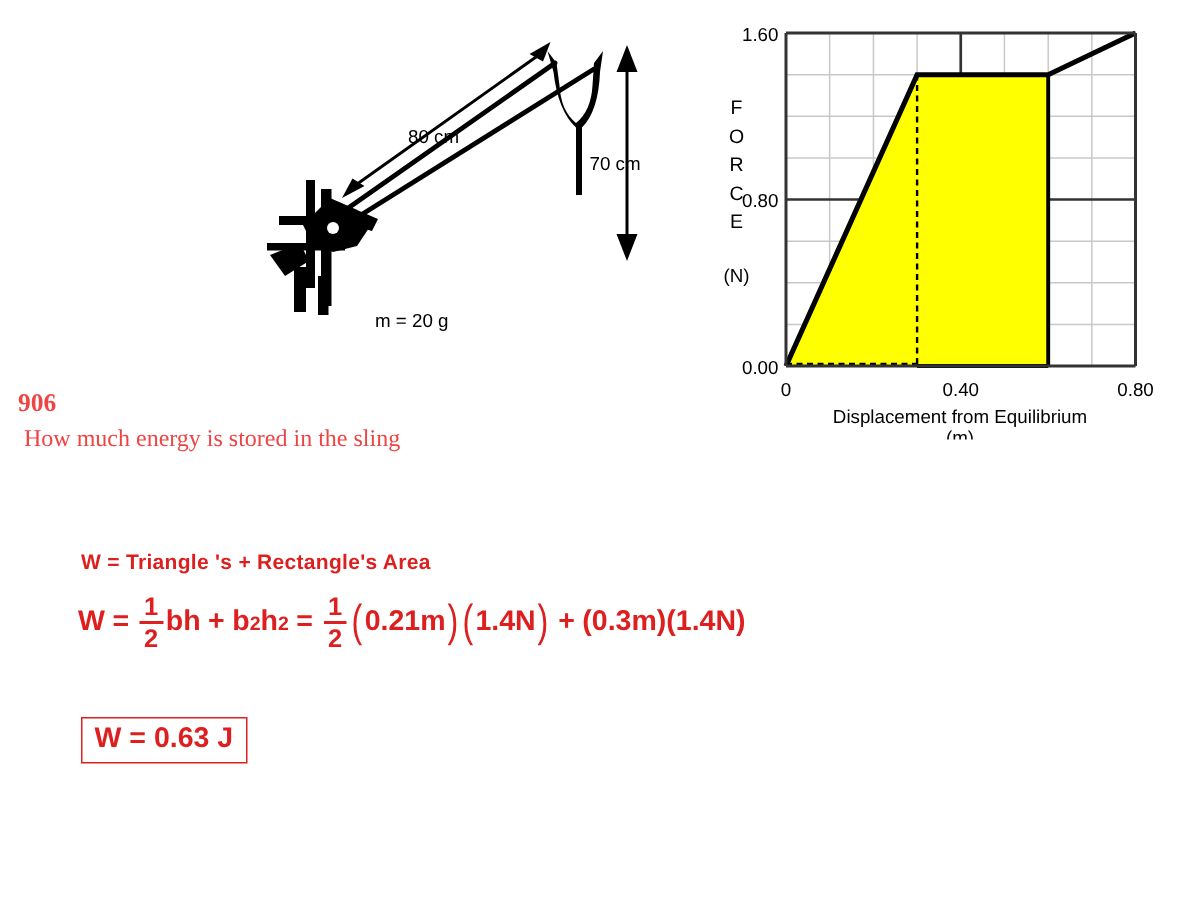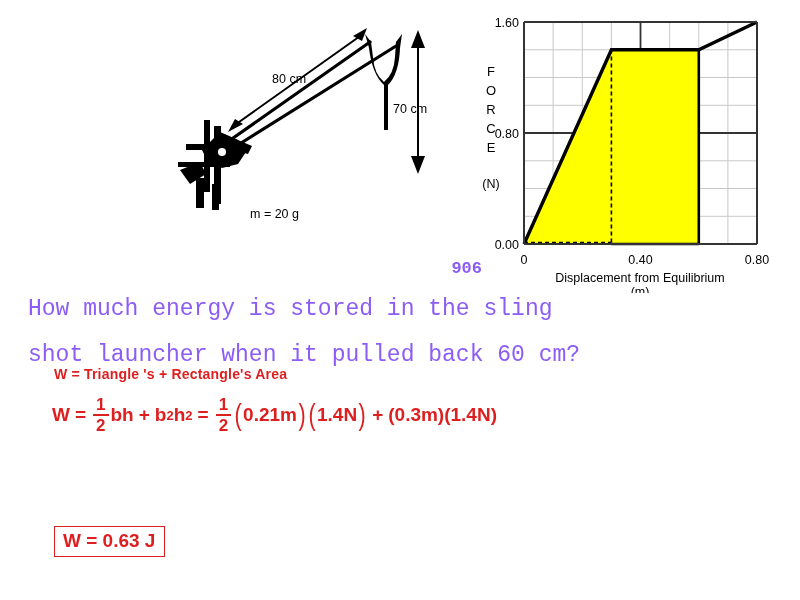--- a/index.html
+++ b/index.html
@@ -17,21 +17,21 @@
     position:absolute; left:160px; top:12px; width:300px; height:215px;
   }
   #slingshot-diagram svg { display:block; }
   .dim-label {
     position:absolute;
     font-family:"Liberation Sans", sans-serif;
     font-size:12.5px;
     color:#000;
     white-space:nowrap;
   }
-  #label-80cm { left:112px; top:60px; }
+  #label-80cm { left:112px; top:72px; }
   #label-40cm { left:233px; top:90px; }
   #label-mass { left:90px; top:170px;margin-top:25px; }
 
   
   #force-chart {
     position:absolute; left:469px; top:8px; width:300px; height:285px;
   }
   .chart-svg { display:block; }
 
   .axis-num {
@@ -43,30 +43,29 @@
     font-size:13px; fill:#000;
   }
   .axis-title {
     font-family:"Liberation Sans", sans-serif;
     font-size:12.5px; fill:#000;
   }
 
   
   #question-block {
     position:absolute; left:12px; top:258px; width:470px;
-    color:#8b5cf6;
-    font-family:Liberation Mono, monospace;
-    text-align:right;
+    color:#ef4444;
+    font-family:Liberation Serif, serif;
   }
   #question-number {
     font-size:17px; font-weight:bold; line-height:1.25;
     margin:0 0 1px 0;
   }
   .question-line {
-    font-size:23px; line-height:1.30; margin:16px;
+    font-size:16px; line-height:1.30; margin:4px;
     white-space:nowrap;
   }
 
   
   #solution-block {
     position:absolute; left:52px; top:366px; width:600px;
     color:#dd1f1f;
     font-family:"Liberation Sans", sans-serif;
   }
   #solution-heading {
@@ -106,21 +105,20 @@
 
   #answer-box {
     position:absolute; left:54px; top:478px;
     border:1.6px solid #dd1f1f;
     padding:2px 9px 3px 8px;
     color:#dd1f1f;
     font-size:19px; font-weight:bold;
     font-family:"Liberation Sans", sans-serif;
     white-space:nowrap;
     line-height:1.25;
-    margin-top:48px;
   }
 </style>
 </head>
 <body>
 
 <div id="slingshot-diagram">
   <svg width="300" height="215" viewBox="0 0 300 215">
     <g>
 
       <path d="M205 22 L211 30 L213 45 Q214 62 224 70 Q234 62 235 45 L236 30 L242 22
@@ -222,21 +220,20 @@
     <text class="axis-num" x="22" y="180" text-anchor="middle">(N)</text>
 
     <text class="axis-title" x="171" y="274" text-anchor="middle">Displacement from Equilibrium</text>
     <text class="axis-title" x="171" y="288" text-anchor="middle">(m)</text>
   </svg>
 </div>
 
 <div id="question-block">
   <div id="question-number">906</div>
   <div class="question-line">How much energy is stored in the sling</div>
-  <div class="question-line">shot launcher when it pulled back 60 cm?</div>
 </div>
 
 <div id="solution-block">
   <div id="solution-heading">W = Triangle 's  +  Rectangle's Area</div>
 
   <div id="equation-row">
     <span class="eq-part">W</span>
     <span class="eq-sp"></span>
     <span class="eq-part">=</span>
     <span class="eq-sp"></span>

